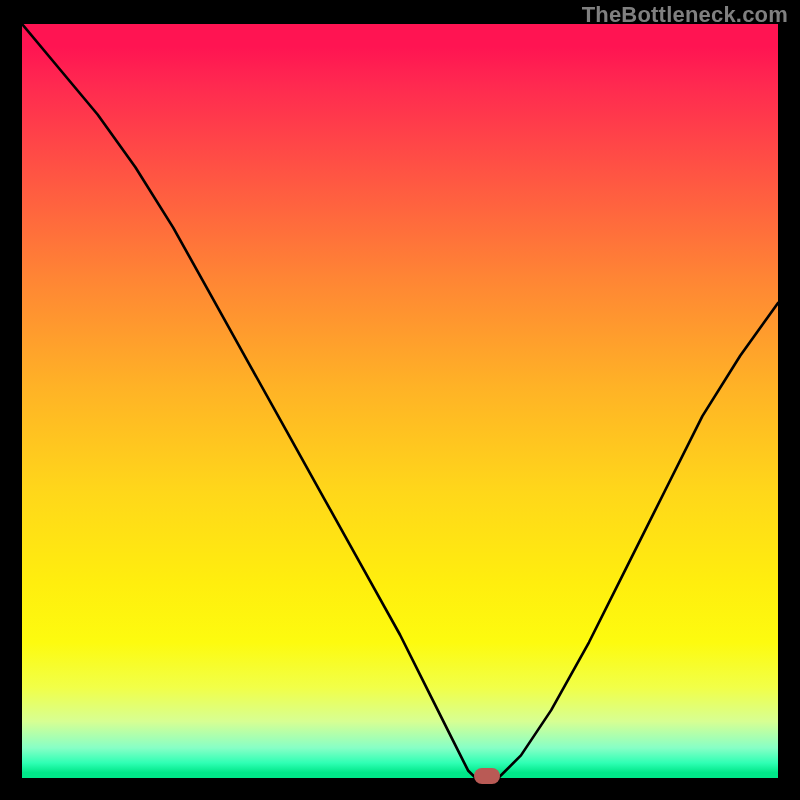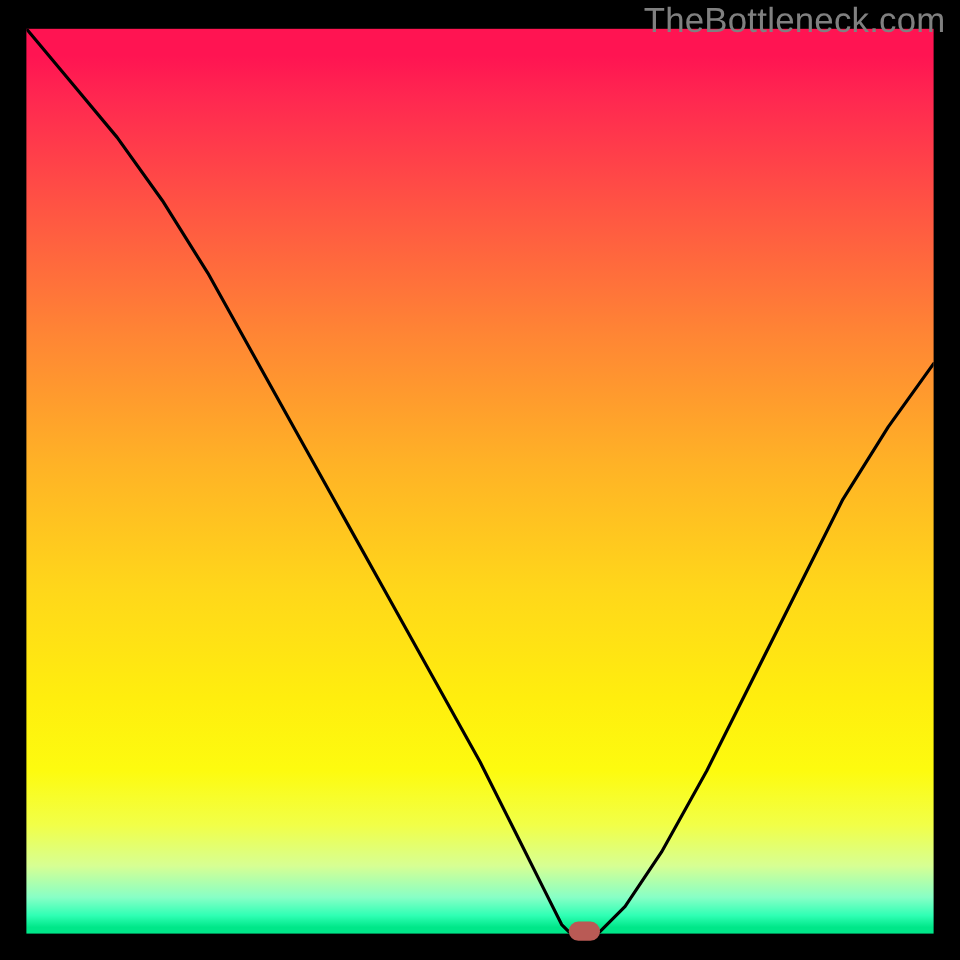--- a/index.html
+++ b/index.html
@@ -15,22 +15,22 @@
     position: relative;
     width: 800px;
     height: 800px;
     background: #000;
   }
   .watermark {
     position: absolute;
     top: 2px;
     right: 12px;
     color: #808080;
-    font-size: 29px;
-    font-weight: 400;
+    font-size: 22px;
+    font-weight: 700;
     letter-spacing: 0.2px;
     z-index: 10;
   }
   .plot {
     position: absolute;
     left: 22px;
     top: 24px;
     width: 756px;
     height: 754px;
   }

